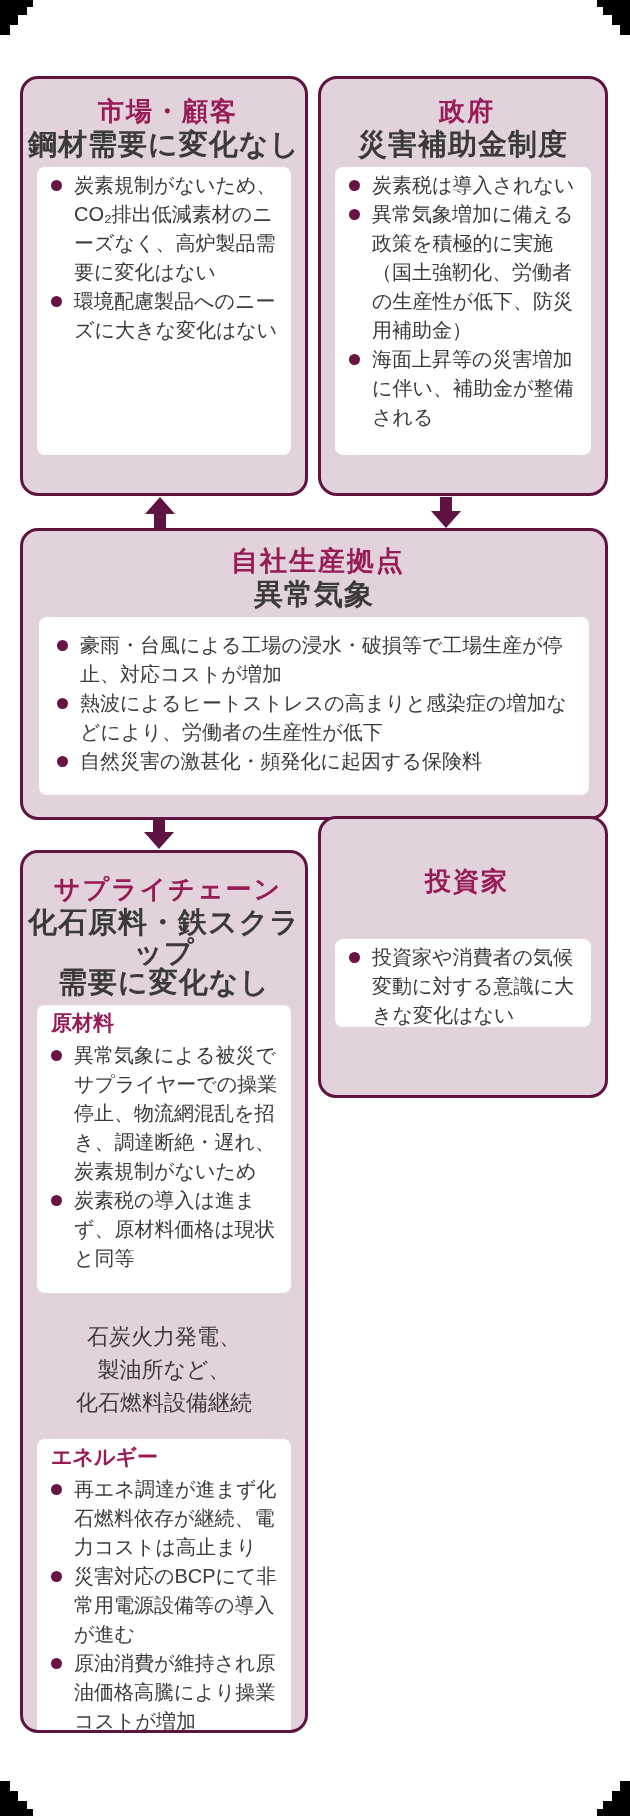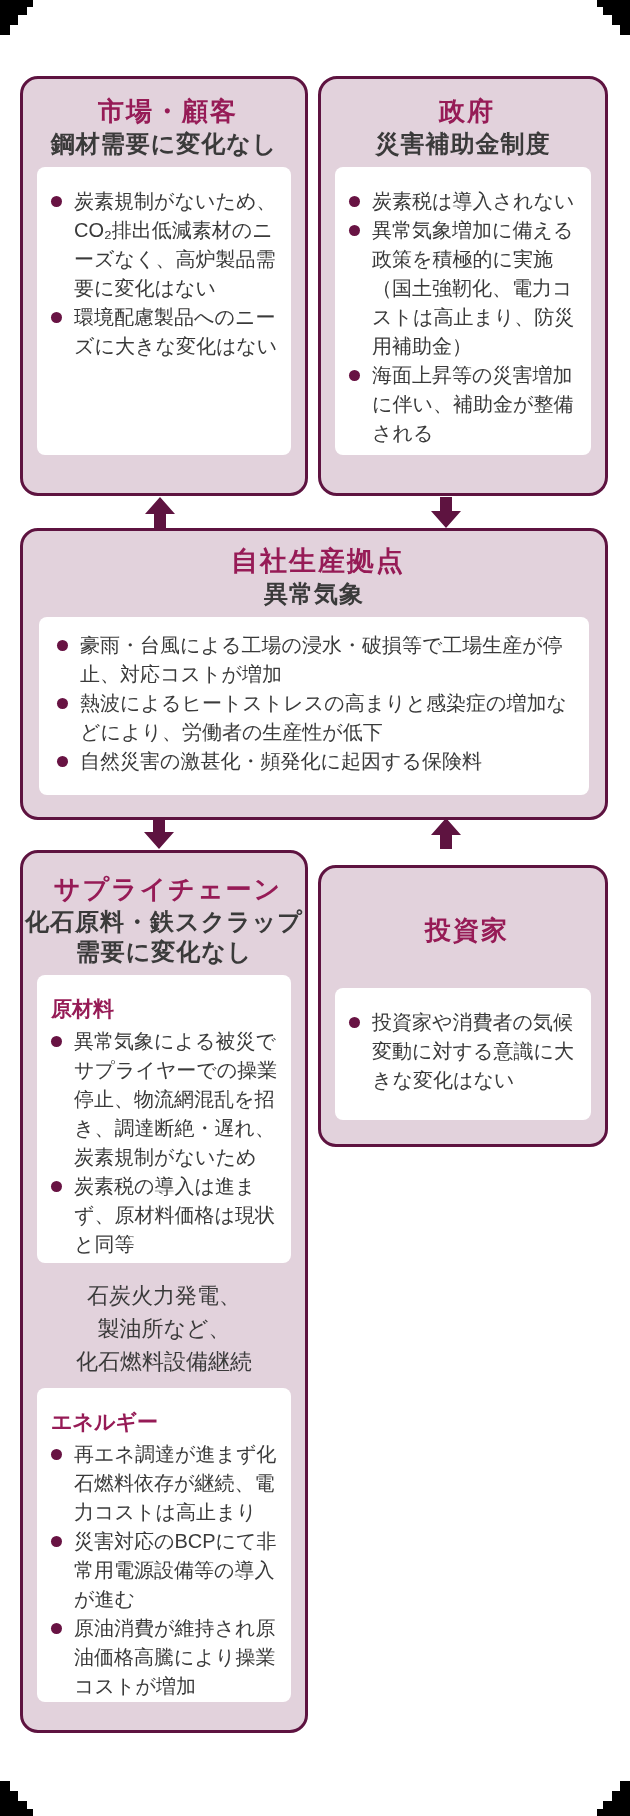--- a/index.html
+++ b/index.html
@@ -8,52 +8,52 @@
   }
   html,body{margin:0;padding:0;background:var(--page_bg);}
   body{font-family:"Liberation Sans","DejaVu Sans",sans-serif;}
   .page{position:relative;width:630px;height:1816px;background:var(--page_bg);overflow:hidden;}
 
   .box{position:absolute;box-sizing:border-box;background:var(--box_bg);
        border:3px solid var(--box_border);border-radius:18px;
        display:flex;flex-direction:column;overflow:hidden;}
   .box-title{text-align:center;font-weight:bold;font-size:26px;letter-spacing:2px;
              color:var(--accent_title);line-height:36px;flex:none;margin-left:8px;}
-  .box-subtitle{text-align:center;font-weight:bold;font-size:24px;letter-spacing:1px;
+  .box-subtitle{text-align:center;font-weight:bold;font-size:29px;letter-spacing:1px;
                 color:var(--body_text);line-height:30px;white-space:pre-line;flex:none;}
   .panel{box-sizing:border-box;background:var(--panel_bg);border-radius:8px;
-         margin:8px 14px 0 14px;padding:20px 10px 12px 12px;overflow:hidden;flex:none;}
+         margin:8px 14px 0 14px;padding:4px 10px 12px 12px;overflow:hidden;flex:none;}
   .panel-heading{font-size:21px;font-weight:bold;color:var(--accent_title);
                  margin:0 0 4px 2px;line-height:28px;}
   ul.bullets{list-style:none;margin:0;padding:0;}
   ul.bullets li{position:relative;padding-left:25px;font-size:20px;line-height:29px;
                 color:var(--body_text);}
   ul.bullets li::before{content:"";position:absolute;left:2px;top:9px;width:11px;height:11px;
                         border-radius:50%;background:var(--bullet_dot);}
   .interstitial{text-align:center;font-size:22px;color:var(--body_text);
                 line-height:33px;white-space:pre-line;flex:none;}
 
   
   .box-market{left:20px;top:76px;width:288px;height:420px;}
   .box-government{left:318px;top:76px;width:290px;height:420px;border-radius:19px;}
   .box-production{left:20px;top:528px;width:588px;height:292px;}
   .box-supply{left:20px;top:850px;width:288px;height:883px;}
-  .box-investor{left:318px;top:865px;width:290px;height:282px;}
+  .box-investor{left:318px;top:816px;width:290px;height:282px;}
 
   .box-market .box-title,.box-government .box-title{margin-top:14px;}
   .box-market .panel,.box-government .panel{height:288px;}
   .box-production .box-title{margin-top:12px;font-size:27px;}
   .box-production .panel{height:178px;margin-left:16px;margin-right:16px;padding:14px 11px 12px 16px;}
   .box-supply .box-title{margin-top:18px;}
   .box-supply .subtitle-2l{line-height:30px;}
   .box-supply .panel-raw{height:288px;}
-  .box-supply .interstitial{margin-top:16px;text-align:center;}
-  .box-supply .panel-energy{height:314px;margin-top:10px;}
+  .box-supply .interstitial{margin-top:27px;text-align:center;}
+  .box-supply .panel-energy{height:314px;margin-top:20px;}
   .box-investor .box-title{margin-top:44px;}
-  .box-investor .panel{margin-top:40px;height:132px;}
+  .box-investor .panel{margin-top:40px;height:88px;}
 
   
   .arrow{position:absolute;width:30px;height:31px;}
   .arrow svg{display:block;}
   .arrow-up-1{left:145px;top:497px;}
   .arrow-down-1{left:431px;top:497px;}
   .arrow-down-2{left:144px;top:818px;}
   .arrow-up-2{left:431px;top:818px;}
 
   
@@ -85,21 +85,21 @@
       </ul>
     </div>
   </div>
 
   <div class="box box-government">
     <div class="box-title">政府</div>
     <div class="box-subtitle">災害補助金制度</div>
     <div class="panel">
       <ul class="bullets">
         <li>炭素税は導入されない</li>
-        <li>異常気象増加に備える政策を積極的に実施（国土強靭化、電力コストは高止まり、防災用補助金）</li>
+        <li>異常気象増加に備える政策を積極的に実施（国土強靭化、労働者の生産性が低下、防災用補助金）</li>
         <li>海面上昇等の災害増加に伴い、補助金が整備される</li>
       </ul>
     </div>
   </div>
 
   <div class="arrow arrow-up-1">
     <svg width="30" height="31" viewBox="0 0 30 31">
         <polygon points="15,0 30,17 21,17 21,31 9,31 9,17 0,17" fill="#5e1340"></polygon>
       </svg>
   </div>

